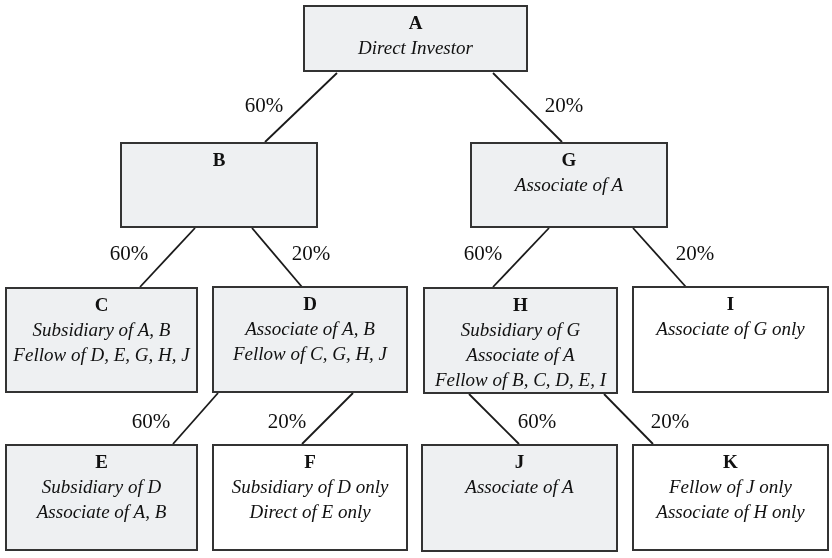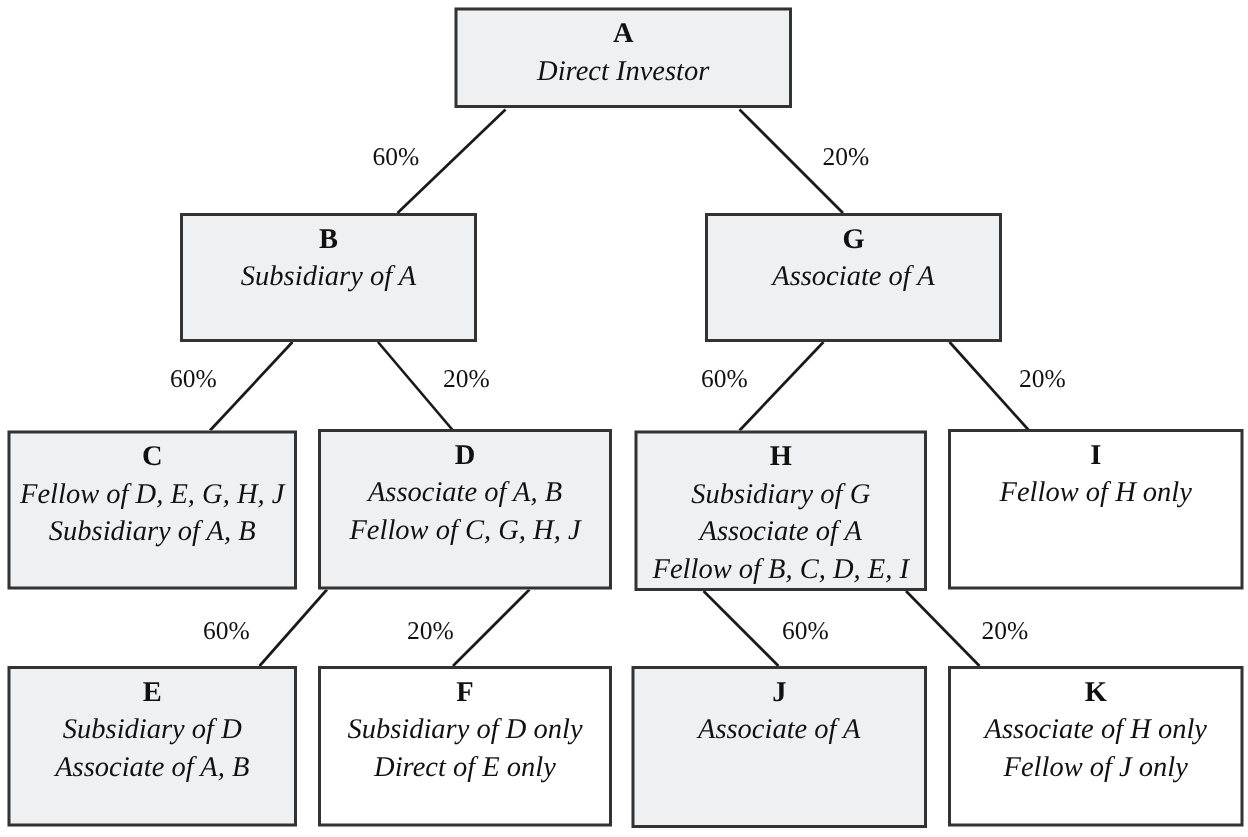--- a/index.html
+++ b/index.html
@@ -45,21 +45,21 @@
   }
   .node-line {
     font-size: 19px;
     line-height: 25px;
     white-space: nowrap;
     font-style: italic;
   }
   .edge-label {
     position: absolute;
     transform: translate(-50%, -50%);
-    font-size: 17px;
+    font-size: 21px;
     line-height: 22px;
     background: var(--bg);
     padding: 0 2px;
   }
   
   #node-A { left: 303px; top: 5px;   width: 225px; height: 67px; }
   #node-B { left: 120px; top: 142px; width: 198px; height: 86px; }
   #node-G { left: 470px; top: 142px; width: 198px; height: 86px; }
   #node-C { left: 5px;   top: 287px; width: 193px; height: 106px; }
   #node-D { left: 212px; top: 286px; width: 196px; height: 107px; }
@@ -99,50 +99,49 @@
     <line x1="604" y1="394" x2="653" y2="444"></line>
   </svg>
 
   <div class="node shaded" id="node-A">
     <div class="node-letter">A</div>
     <div class="node-line">Direct Investor</div>
   </div>
 
   <div class="node shaded" id="node-B">
     <div class="node-letter">B</div>
-    <div class="node-line">Subsidiary of A</div>
   </div>
 
   <div class="node shaded" id="node-G">
     <div class="node-letter">G</div>
     <div class="node-line">Associate of A</div>
   </div>
 
   <div class="node shaded" id="node-C">
     <div class="node-letter">C</div>
+    <div class="node-line">Subsidiary of A, B</div>
     <div class="node-line">Fellow of D, E, G, H, J</div>
-    <div class="node-line">Subsidiary of A, B</div>
   </div>
 
   <div class="node shaded" id="node-D">
     <div class="node-letter">D</div>
     <div class="node-line">Associate of A, B</div>
     <div class="node-line">Fellow of C, G, H, J</div>
   </div>
 
   <div class="node shaded" id="node-H">
     <div class="node-letter">H</div>
     <div class="node-line">Subsidiary of G</div>
     <div class="node-line">Associate of A</div>
     <div class="node-line">Fellow of B, C, D, E, I</div>
   </div>
 
   <div class="node" id="node-I">
     <div class="node-letter">I</div>
-    <div class="node-line">Fellow of H only</div>
+    <div class="node-line">Associate of G only</div>
   </div>
 
   <div class="node shaded" id="node-E">
     <div class="node-letter">E</div>
     <div class="node-line">Subsidiary of D</div>
     <div class="node-line">Associate of A, B</div>
   </div>
 
   <div class="node" id="node-F">
     <div class="node-letter">F</div>
@@ -150,22 +149,22 @@
     <div class="node-line">Direct of E only</div>
   </div>
 
   <div class="node shaded" id="node-J">
     <div class="node-letter">J</div>
     <div class="node-line">Associate of A</div>
   </div>
 
   <div class="node" id="node-K">
     <div class="node-letter">K</div>
+    <div class="node-line">Fellow of J only</div>
     <div class="node-line">Associate of H only</div>
-    <div class="node-line">Fellow of J only</div>
   </div>
 
   <span class="edge-label" id="label-AB">60%</span>
   <span class="edge-label" id="label-AG">20%</span>
   <span class="edge-label" id="label-BC">60%</span>
   <span class="edge-label" id="label-BD">20%</span>
   <span class="edge-label" id="label-GH">60%</span>
   <span class="edge-label" id="label-GI">20%</span>
   <span class="edge-label" id="label-DE">60%</span>
   <span class="edge-label" id="label-DF">20%</span>

